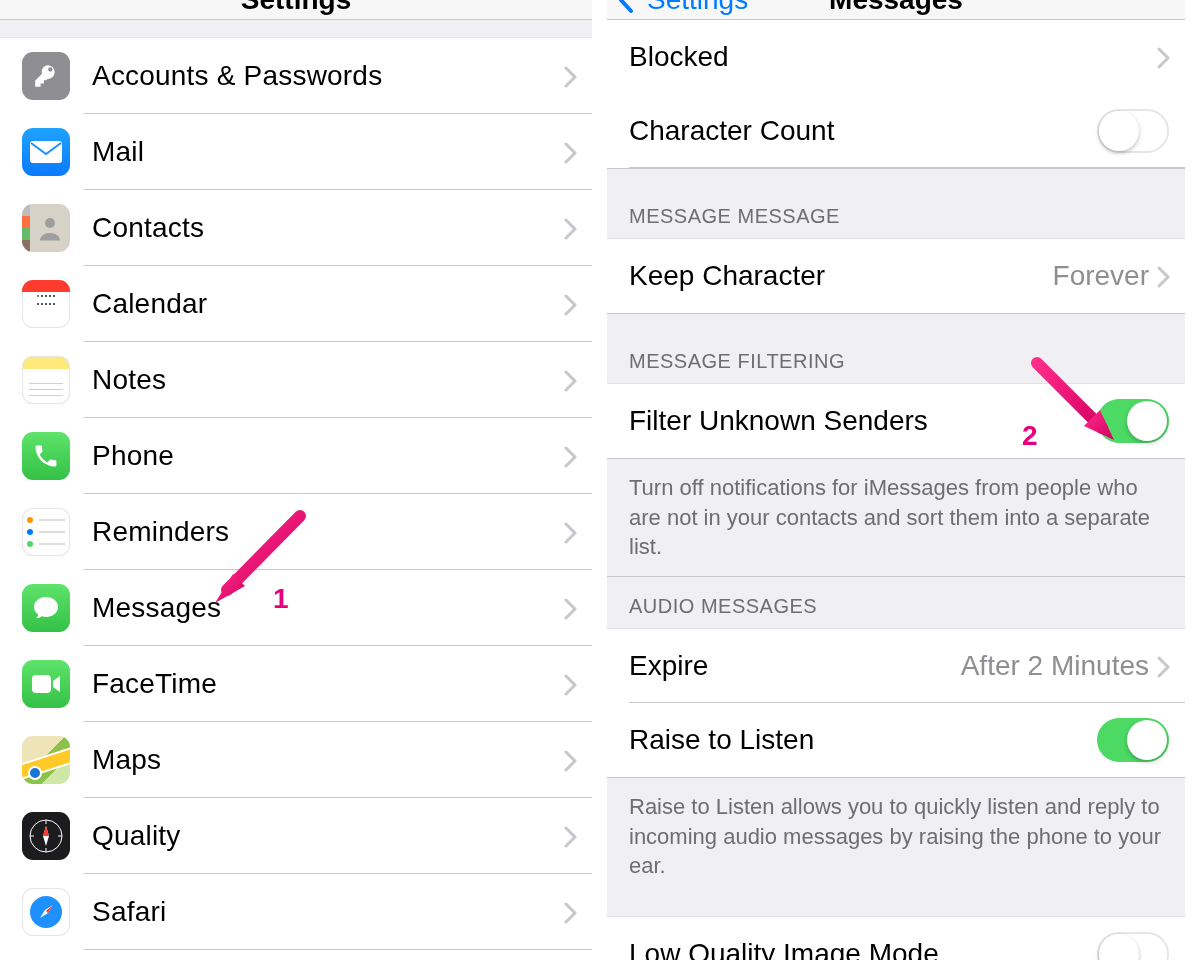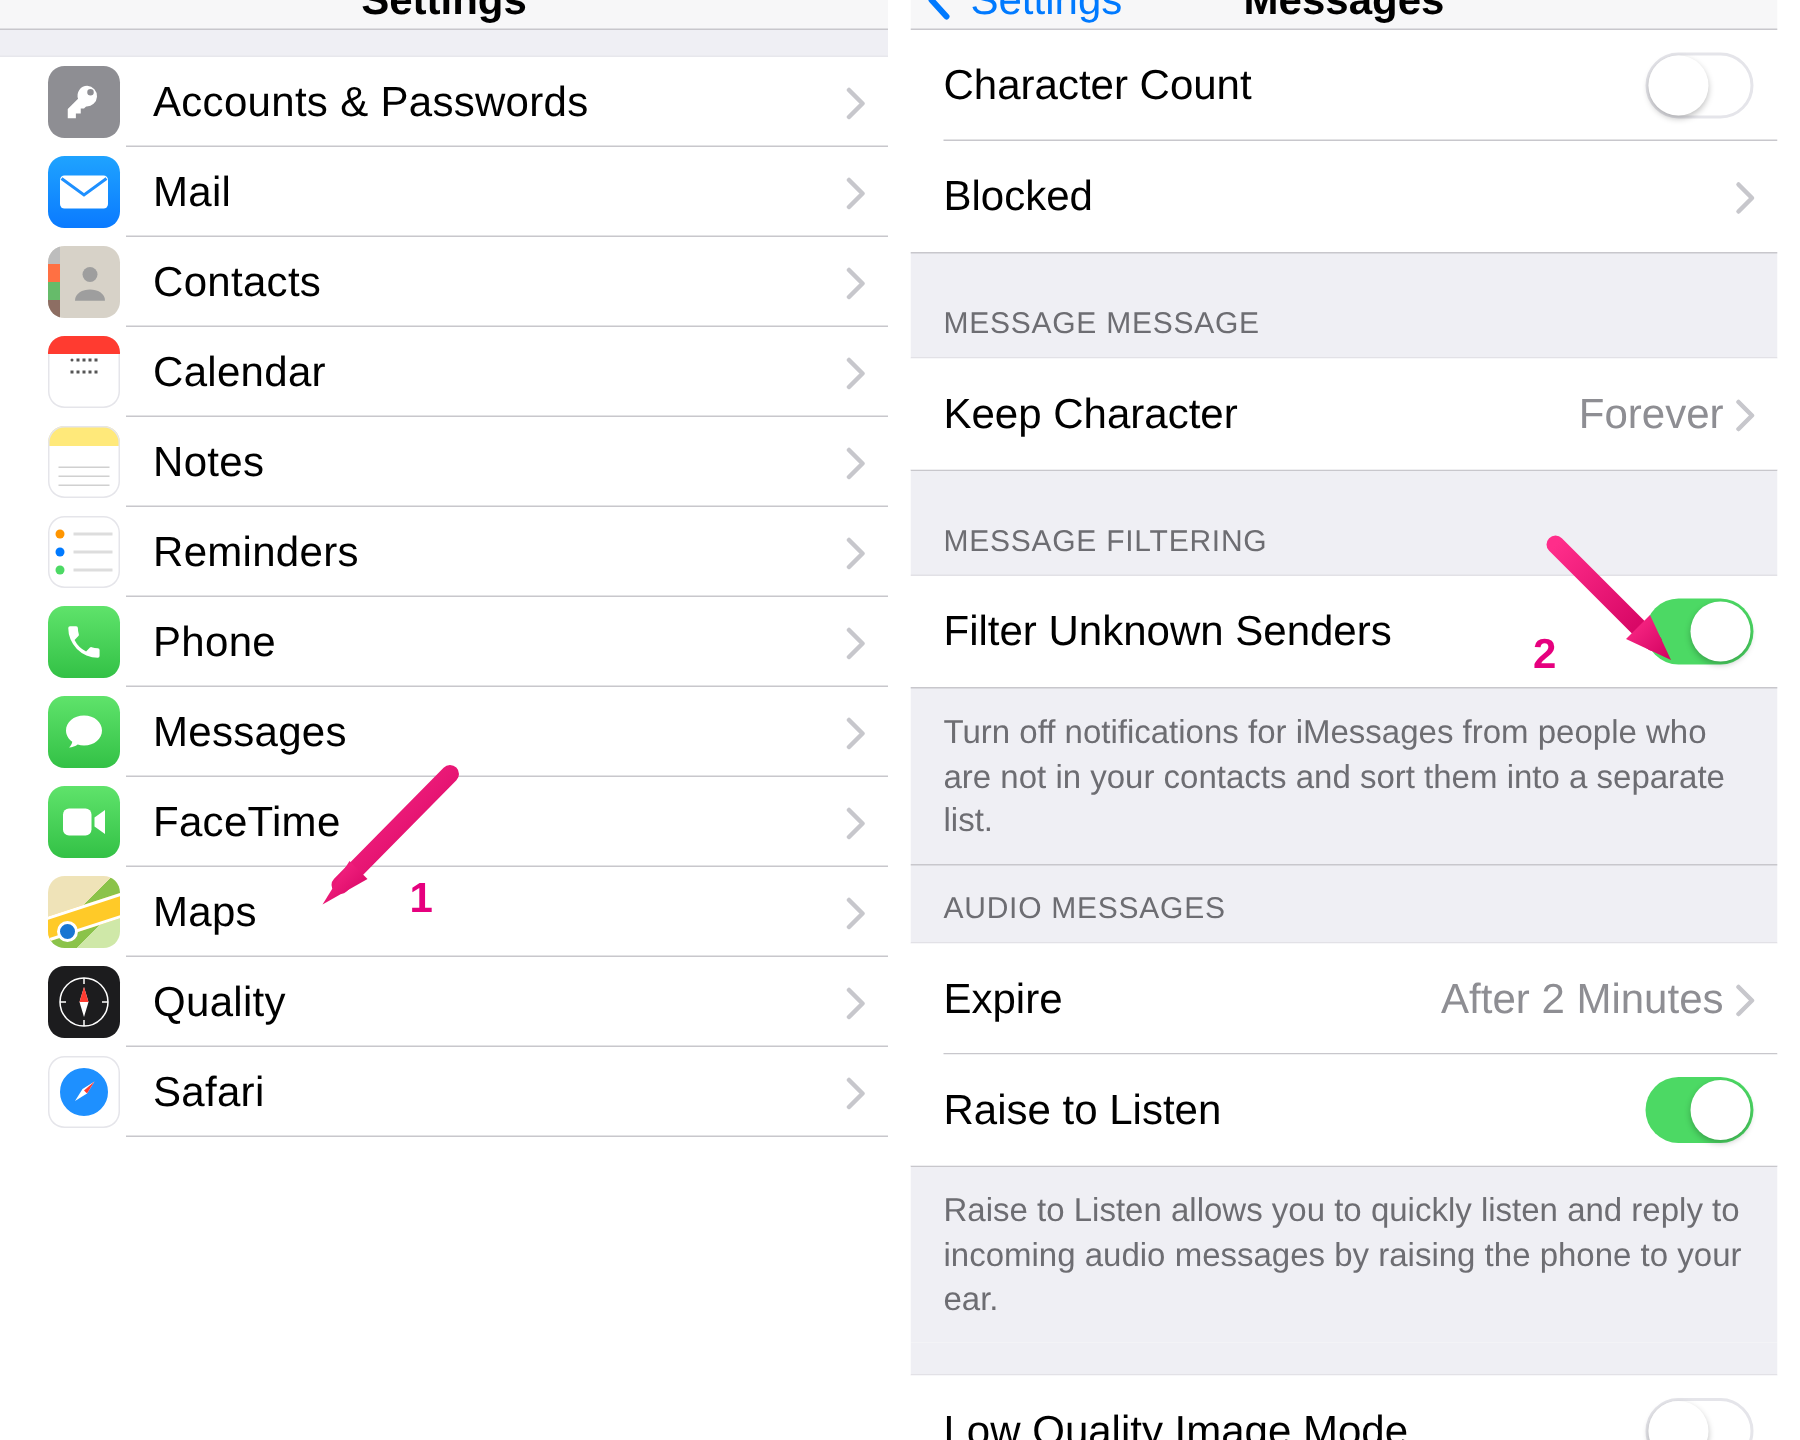--- a/index.html
+++ b/index.html
@@ -10,21 +10,21 @@
   .gap { width:15px; background:#fff; }
   .pane-right { width:578px; }
 
   
   .header-frag { height:20px; background:#f7f7f8; border-bottom:1px solid #c8c7cc; position:relative; }
   .header-frag .title-frag { position:absolute; left:50%; transform:translateX(-50%); top:-16px; font-size:28px; font-weight:600; color:#000; }
   .header-frag .back-frag { position:absolute; left:40px; top:-16px; font-size:28px; color:#007aff; }
   .header-frag .chev-back { position:absolute; left:10px; top:-14px; }
   .blank-strip { height:18px; background:#efeff4; border-bottom:1px solid #c8c7cc33; }
 
-  .row { display:flex; align-items:center; height:60px; padding:0 16px 0 32px; background:#fff; position:relative; }
+  .row { display:flex; align-items:center; height:76px; padding:0 16px 0 22px; background:#fff; position:relative; }
   .row .label { font-size:28px; color:#000; letter-spacing:0.2px; }
   .row .icon { width:48px; height:48px; border-radius:11px; margin-right:22px; flex:0 0 auto; display:flex; align-items:center; justify-content:center; }
   .row .chev { margin-left:auto; }
   .sep { position:absolute; left:84px; right:0; bottom:0; height:1px; background:#c8c7cc; }
 
   
   .r-row { display:flex; align-items:center; height:74px; padding:0 16px 0 22px; background:#fff; position:relative; }
   .r-row .label { font-size:28px; color:#000; }
   .r-sep-in { position:absolute; left:22px; right:0; bottom:0; height:1px; background:#c8c7cc; }
   .r-row .value { margin-left:auto; font-size:28px; color:#8e8e93; margin-right:8px; }
@@ -150,20 +150,35 @@
       <div class="sep"></div>
     </div>
 
     <div class="row">
       <div class="icon ic-notes" style="box-shadow:inset 0 0 0 1px #e5e5ea; flex-direction:column; justify-content:flex-end; padding-bottom:8px; gap:5px;">
         <div style="width:70%;height:1px;background:#d0d0d0"></div>
         <div style="width:70%;height:1px;background:#d0d0d0"></div>
         <div style="width:70%;height:1px;background:#d0d0d0"></div>
       </div>
       <div class="label">Notes</div>
+      <span class="chev chevron">
+          <svg width="14" height="22">
+            <path d="M2 2l9 9-9 9" stroke="#c7c7cc" stroke-width="3" fill="none" stroke-linecap="round" stroke-linejoin="round"></path>
+          </svg>
+        </span>
+      <div class="sep"></div>
+    </div>
+
+    <div class="row">
+      <div class="icon ic-phone">
+        <svg width="28" height="28" viewBox="0 0 24 24">
+            <path fill="#fff" d="M6.6 10.8a15 15 0 0 0 6.6 6.6l2.2-2.2a1 1 0 0 1 1-.25 11 11 0 0 0 3.5.56 1 1 0 0 1 1 1V20a1 1 0 0 1-1 1A17 17 0 0 1 3 4a1 1 0 0 1 1-1h3.5a1 1 0 0 1 1 1 11 11 0 0 0 .55 3.5 1 1 0 0 1-.25 1z"></path>
+          </svg>
+      </div>
+      <div class="label">Phone</div>
       <span class="chev chevron">
           <svg width="14" height="22">
             <path d="M2 2l9 9-9 9" stroke="#c7c7cc" stroke-width="3" fill="none" stroke-linecap="round" stroke-linejoin="round"></path>
           </svg>
         </span>
       <div class="sep"></div>
     </div>
 
     <div class="row">
       <div class="icon ic-reminders" style="box-shadow:inset 0 0 0 1px #e5e5ea;">
@@ -183,35 +198,20 @@
       <div class="label">Reminders</div>
       <span class="chev chevron">
           <svg width="14" height="22">
             <path d="M2 2l9 9-9 9" stroke="#c7c7cc" stroke-width="3" fill="none" stroke-linecap="round" stroke-linejoin="round"></path>
           </svg>
         </span>
       <div class="sep"></div>
     </div>
 
     <div class="row">
-      <div class="icon ic-phone">
-        <svg width="28" height="28" viewBox="0 0 24 24">
-            <path fill="#fff" d="M6.6 10.8a15 15 0 0 0 6.6 6.6l2.2-2.2a1 1 0 0 1 1-.25 11 11 0 0 0 3.5.56 1 1 0 0 1 1 1V20a1 1 0 0 1-1 1A17 17 0 0 1 3 4a1 1 0 0 1 1-1h3.5a1 1 0 0 1 1 1 11 11 0 0 0 .55 3.5 1 1 0 0 1-.25 1z"></path>
-          </svg>
-      </div>
-      <div class="label">Phone</div>
-      <span class="chev chevron">
-          <svg width="14" height="22">
-            <path d="M2 2l9 9-9 9" stroke="#c7c7cc" stroke-width="3" fill="none" stroke-linecap="round" stroke-linejoin="round"></path>
-          </svg>
-        </span>
-      <div class="sep"></div>
-    </div>
-
-    <div class="row">
       <div class="icon ic-messages">
         <svg width="30" height="28" viewBox="0 0 30 28">
             <path fill="#fff" d="M15 3C8 3 3 7.5 3 13c0 3 1.6 5.7 4.2 7.5-.3 1.6-1.2 3-2.2 3.8 2.2 0 4.3-.9 5.8-2 1.3.4 2.7.7 4.2.7 7 0 12-4.5 12-10S22 3 15 3z"></path>
           </svg>
       </div>
       <div class="label">Messages</div>
       <span class="chev chevron">
           <svg width="14" height="22">
             <path d="M2 2l9 9-9 9" stroke="#c7c7cc" stroke-width="3" fill="none" stroke-linecap="round" stroke-linejoin="round"></path>
           </svg>
@@ -312,34 +312,34 @@
   <div class="pane pane-right">
     <div class="header-frag">
       <span class="chev-back"><svg width="18" height="28">
             <path d="M14 3 L4 14 L14 25" stroke="#007aff" stroke-width="4" fill="none" stroke-linecap="round" stroke-linejoin="round"></path>
           </svg></span>
       <div class="back-frag">Settings</div>
       <div class="title-frag">Messages</div>
     </div>
 
     <div class="r-row">
+      <div class="label">Blocked</div>
+      <span class="chev chevron" style="margin-left:auto">
+          <svg width="14" height="22">
+            <path d="M2 2l9 9-9 9" stroke="#c7c7cc" stroke-width="3" fill="none" stroke-linecap="round" stroke-linejoin="round"></path>
+          </svg>
+        </span>
+    </div>
+
+    <div class="r-row">
       <div class="label">Character Count</div>
       <div class="toggle off">
           <div class="knob"></div>
         </div>
       <div class="r-sep-in"></div>
-    </div>
-
-    <div class="r-row">
-      <div class="label">Blocked</div>
-      <span class="chev chevron" style="margin-left:auto">
-          <svg width="14" height="22">
-            <path d="M2 2l9 9-9 9" stroke="#c7c7cc" stroke-width="3" fill="none" stroke-linecap="round" stroke-linejoin="round"></path>
-          </svg>
-        </span>
     </div>
 
     <div class="section-header">MESSAGE MESSAGE</div>
 
     <div class="r-row">
       <div class="label">Keep Character</div>
       <div class="value">Forever</div>
       <span class="chevron">
           <svg width="14" height="22">
             <path d="M2 2l9 9-9 9" stroke="#c7c7cc" stroke-width="3" fill="none" stroke-linecap="round" stroke-linejoin="round"></path>

